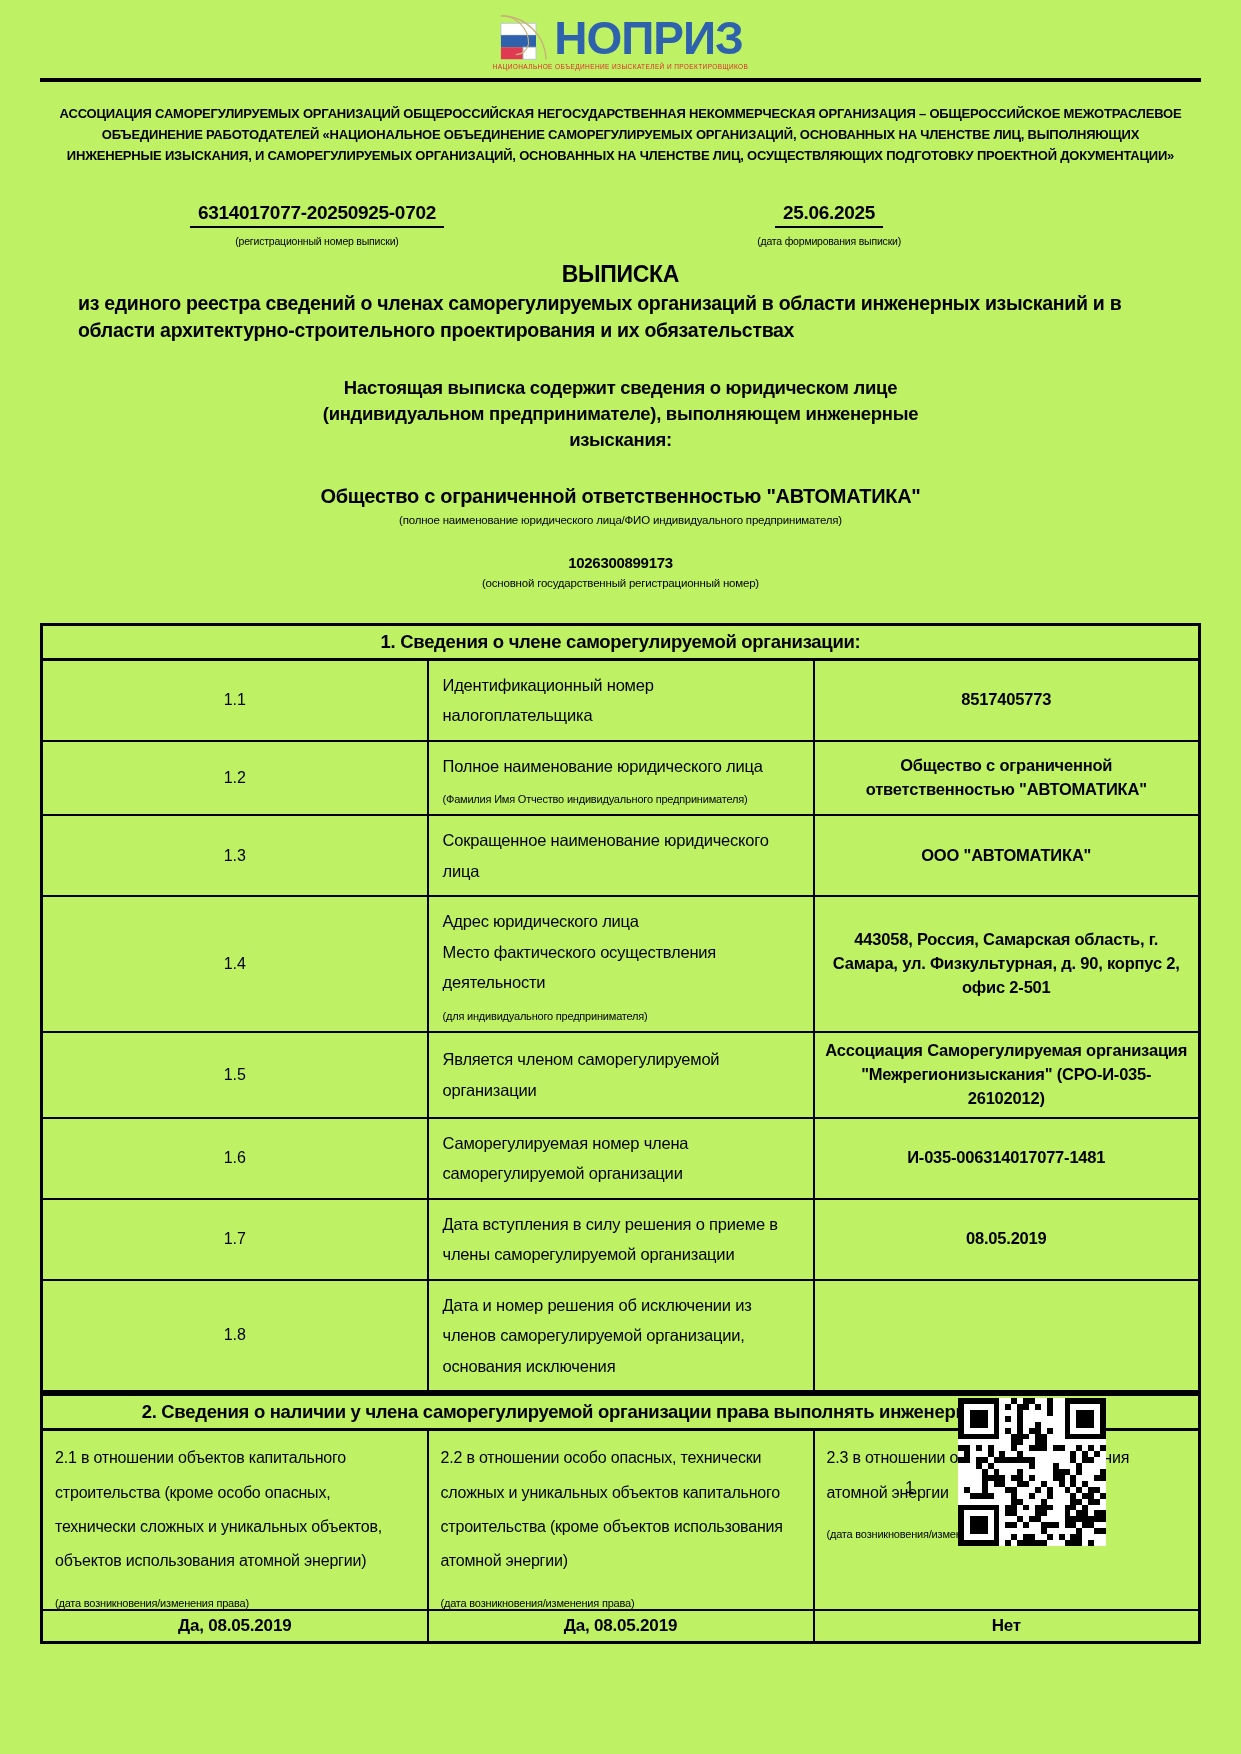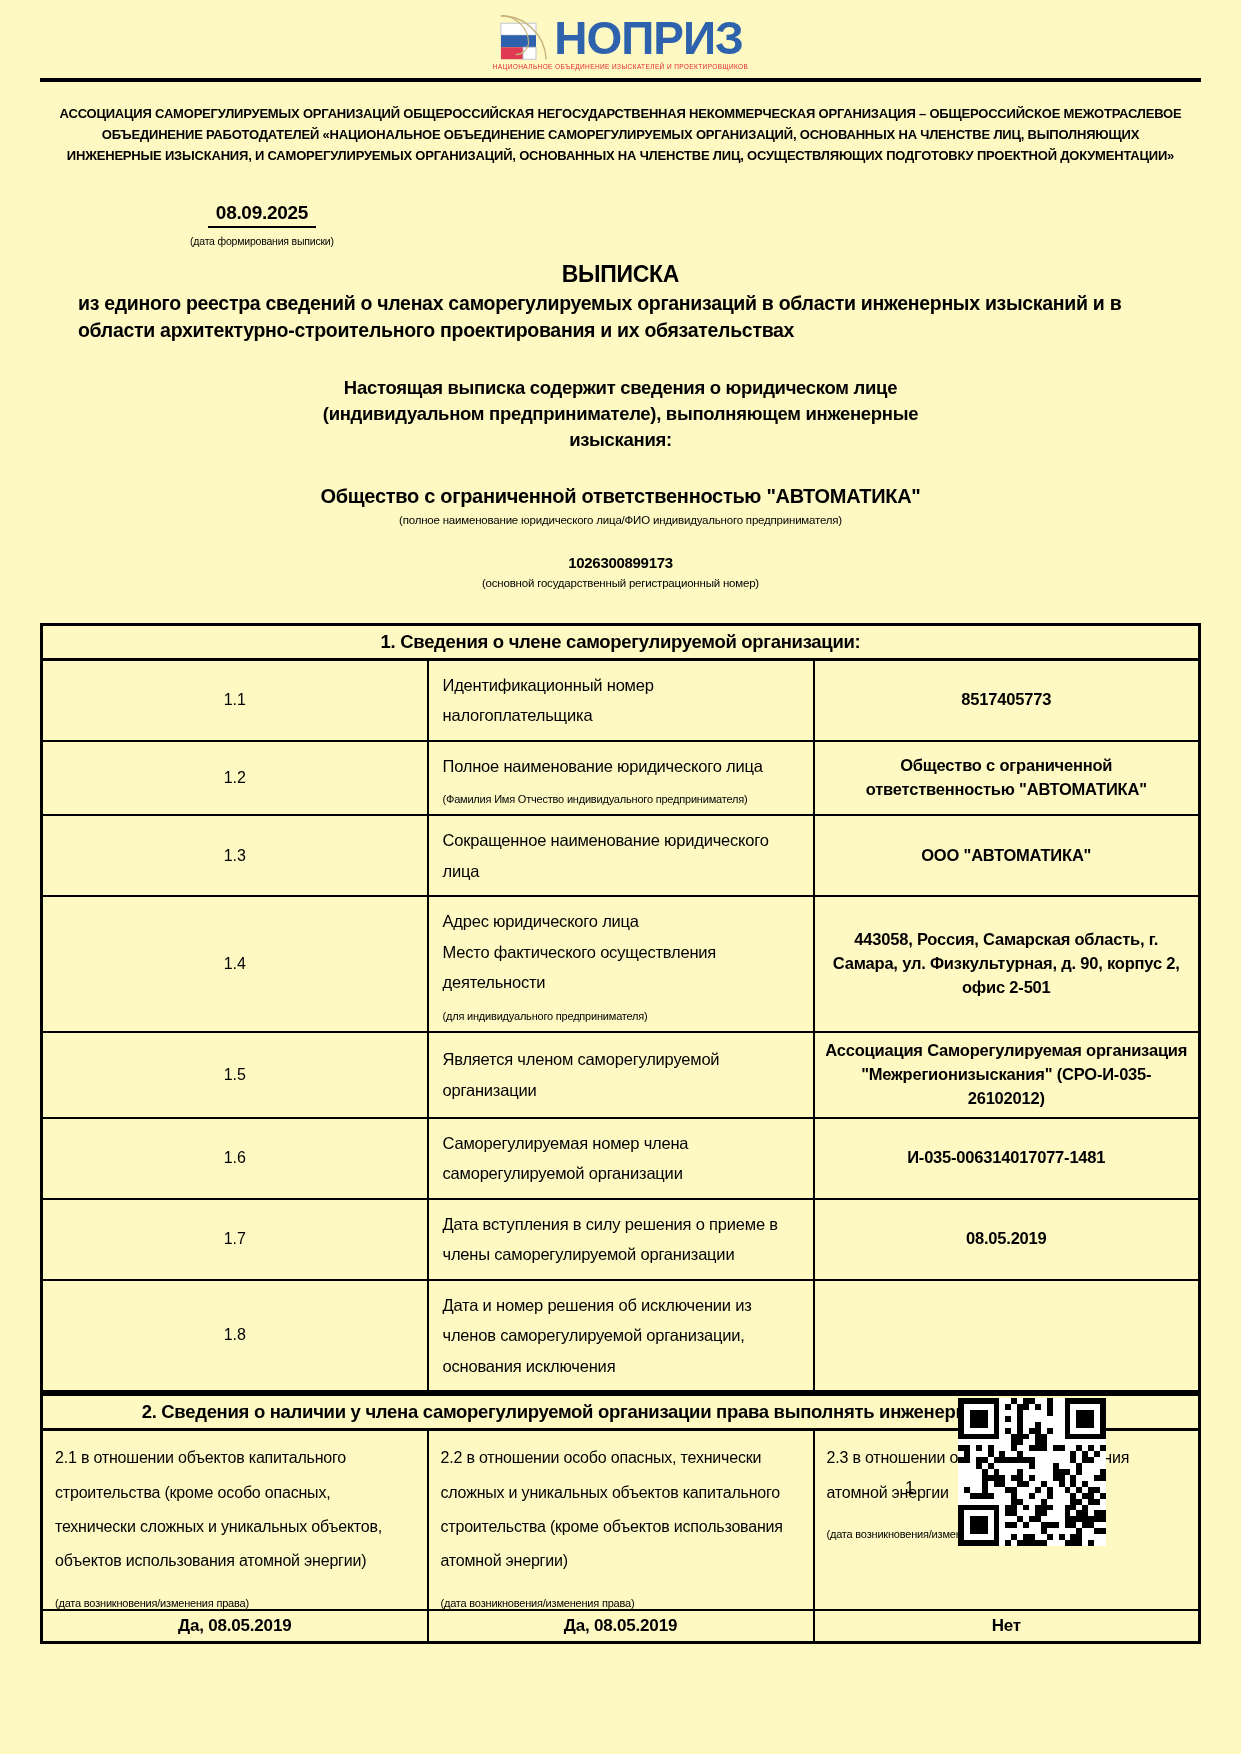--- a/index.html
+++ b/index.html
@@ -2,21 +2,21 @@
 <html><head>
 <meta charset="utf-8">
 <style>
   * { margin: 0; padding: 0; box-sizing: border-box; }
   html, body { background: #888; }
   .page {
     position: relative;
     width: 1241px;
     height: 1754px;
     margin: 0 auto;
-    background: #fef9c3;
+    background: #bef264;
     font-family: "Liberation Sans", sans-serif;
     color: #000;
     overflow: hidden;
   }
   .content { padding: 0 40px; }
 
   
   .logo-block {
     display: flex;
     justify-content: center;
@@ -190,21 +190,25 @@
   </div>
 
   <div class="top-rule"></div>
 
   <div class="content">
 
     <div class="org-name">АССОЦИАЦИЯ САМОРЕГУЛИРУЕМЫХ ОРГАНИЗАЦИЙ ОБЩЕРОССИЙСКАЯ НЕГОСУДАРСТВЕННАЯ НЕКОММЕРЧЕСКАЯ ОРГАНИЗАЦИЯ – ОБЩЕРОССИЙСКОЕ МЕЖОТРАСЛЕВОЕ ОБЪЕДИНЕНИЕ РАБОТОДАТЕЛЕЙ «НАЦИОНАЛЬНОЕ ОБЪЕДИНЕНИЕ САМОРЕГУЛИРУЕМЫХ ОРГАНИЗАЦИЙ, ОСНОВАННЫХ НА ЧЛЕНСТВЕ ЛИЦ, ВЫПОЛНЯЮЩИХ ИНЖЕНЕРНЫЕ ИЗЫСКАНИЯ, И САМОРЕГУЛИРУЕМЫХ ОРГАНИЗАЦИЙ, ОСНОВАННЫХ НА ЧЛЕНСТВЕ ЛИЦ, ОСУЩЕСТВЛЯЮЩИХ ПОДГОТОВКУ ПРОЕКТНОЙ ДОКУМЕНТАЦИИ»</div>
 
     <div class="meta-row">
       <div class="meta-col">
-        <span class="meta-value">08.09.2025</span>
+        <span class="meta-value">6314017077-20250925-0702</span>
+        <div class="meta-label">(регистрационный номер выписки)</div>
+      </div>
+      <div class="meta-col">
+        <span class="meta-value">25.06.2025</span>
         <div class="meta-label">(дата формирования выписки)</div>
       </div>
     </div>
 
     <div class="doc-title">ВЫПИСКА</div>
     <div class="doc-subtitle">из единого реестра сведений о членах саморегулируемых организаций в области инженерных изысканий и в области архитектурно-строительного проектирования и их обязательствах</div>
 
     <div class="intro">Настоящая выписка содержит сведения о юридическом лице (индивидуальном предпринимателе), выполняющем инженерные изыскания:</div>
 
     <div class="company-name">Общество с ограниченной ответственностью "АВТОМАТИКА"</div>

